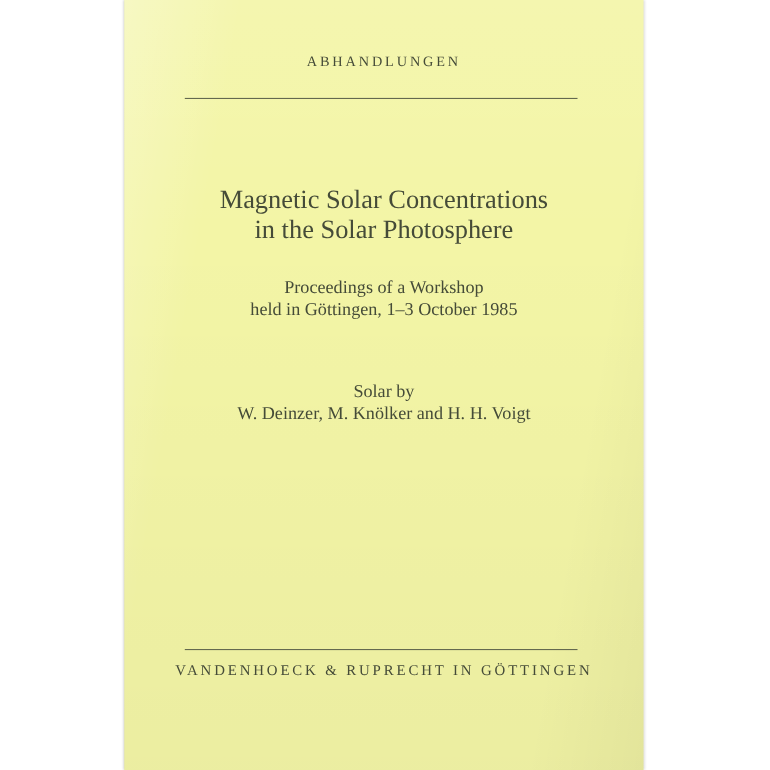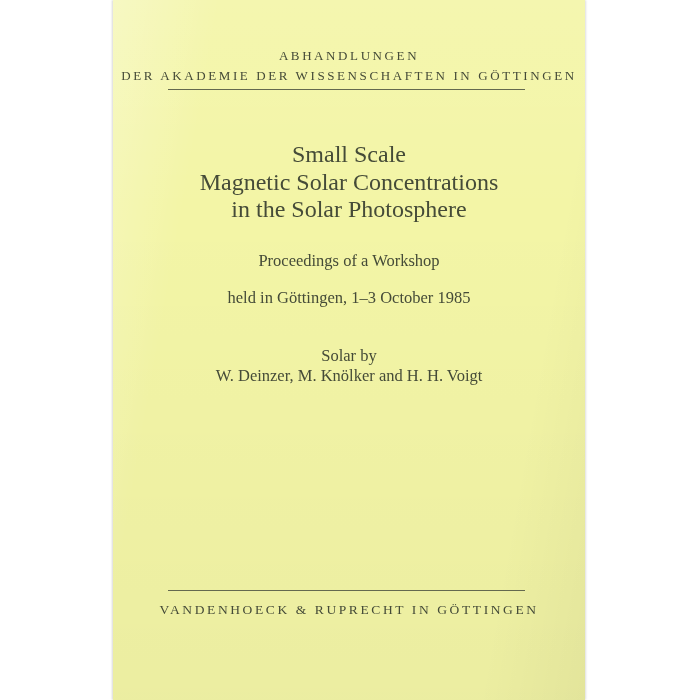--- a/index.html
+++ b/index.html
@@ -69,33 +69,31 @@
   }
 </style>
 </head>
 <body>
 
 <div class="photo">
   <div class="book">
 
     <div class="center-line series" style="top: 48px;">ABHANDLUNGEN</div>
 
-    <div class="center-line series" style="top: 68px;">DER AKADEMIE DER WISSENSCHAFTEN IN GÖTTINGEN</div>
 
     <div class="rule" style="top: 89px;"></div>
 
-    <div class="center-line title-line" style="top: 141px;">Small Scale</div>
 
     <div class="center-line title-line" style="top: 169px;">Magnetic Solar Concentrations</div>
 
     <div class="center-line title-line" style="top: 196px;">in the Solar Photosphere</div>
 
     <div class="center-line subtitle-line" style="top: 251px;">Proceedings of a Workshop</div>
 
-    <div class="center-line subtitle-line" style="top: 288px;">held in Göttingen, 1–3 October 1985</div>
+    <div class="center-line subtitle-line" style="top: 271px;">held in Göttingen, 1–3 October 1985</div>
 
     <div class="center-line editors-line" style="top: 346px;">Solar by</div>
 
     <div class="center-line editors-line" style="top: 366px;">W. Deinzer, M. Knölker and H. H. Voigt</div>
 
     <div class="rule" style="top: 590px;"></div>
 
     <div class="center-line publisher" style="top: 602px;">VANDENHOECK &amp; RUPRECHT IN GÖTTINGEN</div>
 
   </div>

